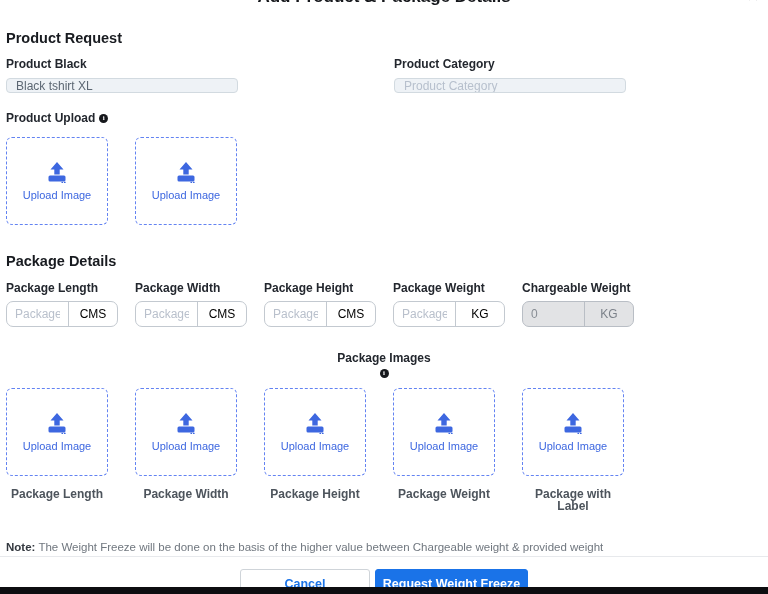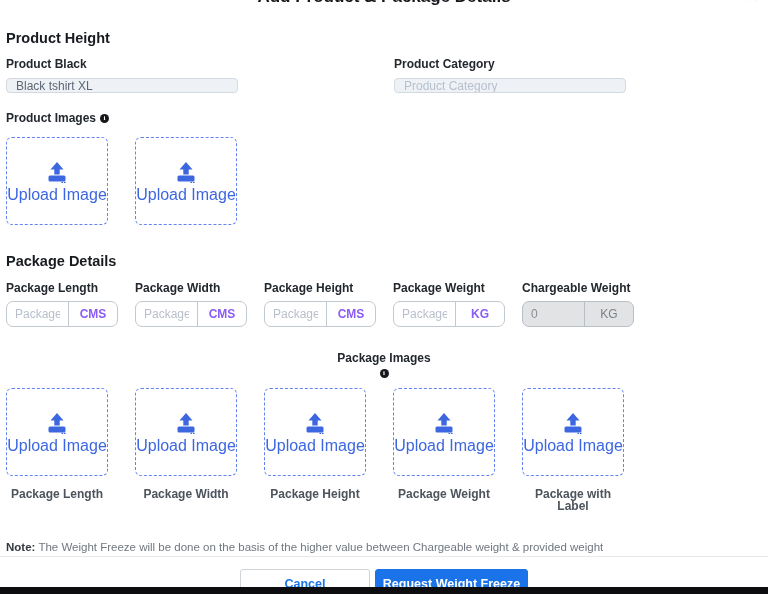--- a/index.html
+++ b/index.html
@@ -46,21 +46,21 @@
   }
 
   .upload-row { display: flex; gap: 27px; margin-top: 12px; }
   .upload-grid { display: flex; gap: 27px; margin-top: 10px; }
   .upload-box {
     width: 102px; height: 88px;
     border: 1px dashed #6383f2; border-radius: 6px; background: #fff;
     display: flex; flex-direction: column; align-items: center; justify-content: center; gap: 6px;
     cursor: pointer;
   }
-  .upload-text { color: #3d67e0; font-size: 16px; line-height: 12px; }
+  .upload-text { color: #3d67e0; font-size: 11px; line-height: 12px; }
 
   .caption-row { display: flex; gap: 27px; margin-top: 12px; }
   .upload-caption { width: 102px; text-align: center; font-size: 12px; font-weight: bold; color: #4d545c; line-height: 12px; }
 
   .pkg-title { margin-top: 29px; }
   .pkg-grid { display: flex; gap: 27px; margin-top: 14px; }
   .pkg-field { width: 102px; }
   .pkg-field .field-label { white-space: nowrap; }
   .unit-group {
     margin-top: 7px; display: flex; width: 112px; height: 26px;
@@ -68,21 +68,21 @@
   }
   .unit-group input {
     width: 61px; min-width: 0; border: none; background: transparent;
     padding: 0 8px; font-size: 12px; color: #3a414a; outline: none;
     font-family: "Liberation Sans", sans-serif;
   }
   .unit-group input::placeholder { color: #b9c0cc; }
   .unit-suffix {
     flex: 1; border-left: 1px solid #c3c9d0;
     display: flex; align-items: center; justify-content: center;
-    font-size: 12px; font-weight: 700; color: #8b5cf6;
+    font-size: 12px; font-weight: 400; color: #000000;
   }
   .unit-group.disabled { background: #e2e3e5; border-color: #b9bec5; }
   .unit-group.disabled input { color: #878d94; }
   .unit-group.disabled .unit-suffix { color: #7c828a; border-left-color: #b9bec5; font-weight: 400; }
 
   .note { margin-top: 28px; font-size: 11.5px; color: #70777f; line-height: 14px; }
   .note b { color: #33383f; }
 
   .footer {
     position: absolute; left: 0; right: 0; top: 556px; bottom: 0;
@@ -98,35 +98,35 @@
 </head>
 <body>
 
 <div class="modal">
 
   <div class="modal-title">Add Product &amp; Package Details</div>
   <div class="close-icon">✕</div>
 
   <div class="content">
 
-    <div class="section-title">Product Height</div>
+    <div class="section-title">Product Request</div>
 
     <div class="two-col">
       <div class="col-left">
         <label class="field-label">Product Black</label>
         <input type="text" class="text-input" value="Black tshirt XL" style="">
       </div>
       <div class="col-right">
         <label class="field-label">Product Category</label>
         <input type="text" class="text-input" placeholder="Product Category" style="">
       </div>
     </div>
 
     <div class="img-label first">
-      <span>Product Images</span>
+      <span>Product Upload</span>
       <span class="info-icon">i</span>
     </div>
 
     <div class="upload-row">
       <div class="upload-box">
         <svg width="26" height="22" viewBox="0 0 26 22">
           <path d="M13 1 L6.5 8.5 H10.3 V13.5 H15.7 V8.5 H19.5 Z" fill="#3d67e0"></path>
           <rect x="4.5" y="14.5" width="17" height="6" rx="1.5" fill="#3d67e0"></rect>
           <rect x="17.5" y="20.8" width="1.6" height="1.2" fill="#3d67e0"></rect>
           <rect x="20" y="20.8" width="1.6" height="1.2" fill="#3d67e0"></rect>

